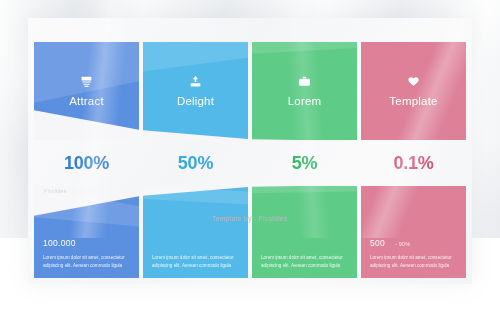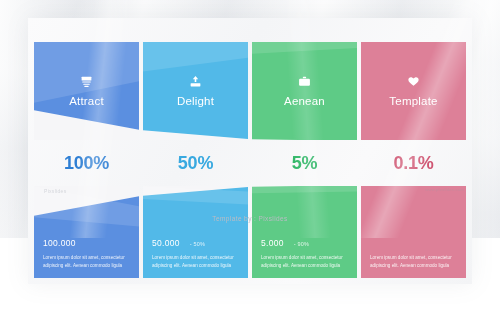--- a/index.html
+++ b/index.html
@@ -261,67 +261,63 @@
             <rect x="3" y="15" width="18" height="6" rx="1"></rect>
           </svg>
         </span>
         <span class="stage-title">Delight</span>
         <div class="cut-top"></div>
       </div>
       <div class="gap-row"></div>
       <div class="panel-bottom">
         <div class="cut-bottom"></div>
         <div class="wedge"></div>
-        <div class="metric-row">
-          <span class="metric-value">50.000</span>
-          <span class="metric-badge">- 50%</span>
-        </div>
         <p class="desc">Lorem ipsum dolor sit amet, consectetur adipiscing elit. Aenean commodo ligula</p>
       </div>
     </div>
 
     <div class="col c2">
       <div class="panel-top">
         <div class="wedge"></div>
         <span class="stage-icon">
           <svg viewBox="0 0 24 24" aria-hidden="true">
             <rect x="9" y="3" width="6" height="3" rx="1"></rect>
             <rect x="2" y="7" width="20" height="13" rx="2"></rect>
           </svg>
         </span>
-        <span class="stage-title">Aenean</span>
+        <span class="stage-title">Lorem</span>
         <div class="cut-top"></div>
       </div>
       <div class="gap-row"></div>
       <div class="panel-bottom">
         <div class="cut-bottom"></div>
         <div class="wedge"></div>
-        <div class="metric-row">
-          <span class="metric-value">5.000</span>
-          <span class="metric-badge">- 90%</span>
-        </div>
         <p class="desc">Lorem ipsum dolor sit amet, consectetur adipiscing elit. Aenean commodo ligula</p>
       </div>
     </div>
 
     <div class="col c3">
       <div class="panel-top">
         <div class="wedge"></div>
         <span class="stage-icon">
           <svg viewBox="0 0 24 24" aria-hidden="true">
             <path d="M12 20 C6 15.5 2.5 12.5 2.5 8.8 C2.5 6.1 4.6 4 7.2 4 C9 4 10.7 5 12 6.6 C13.3 5 15 4 16.8 4 C19.4 4 21.5 6.1 21.5 8.8 C21.5 12.5 18 15.5 12 20 Z"></path>
           </svg>
         </span>
         <span class="stage-title">Template</span>
         <div class="cut-top"></div>
       </div>
       <div class="gap-row"></div>
       <div class="panel-bottom">
         <div class="cut-bottom"></div>
         <div class="wedge"></div>
+        <div class="metric-row">
+          <span class="metric-value">500</span>
+          <span class="metric-badge">- 90%</span>
+        </div>
         <p class="desc">Lorem ipsum dolor sit amet, consectetur adipiscing elit. Aenean commodo ligula</p>
       </div>
     </div>
 
   </div>
 
   <div class="pct-row">
     <div class="pct-cell p0">100%</div>
     <div class="pct-cell p1">50%</div>
     <div class="pct-cell p2">5%</div>

